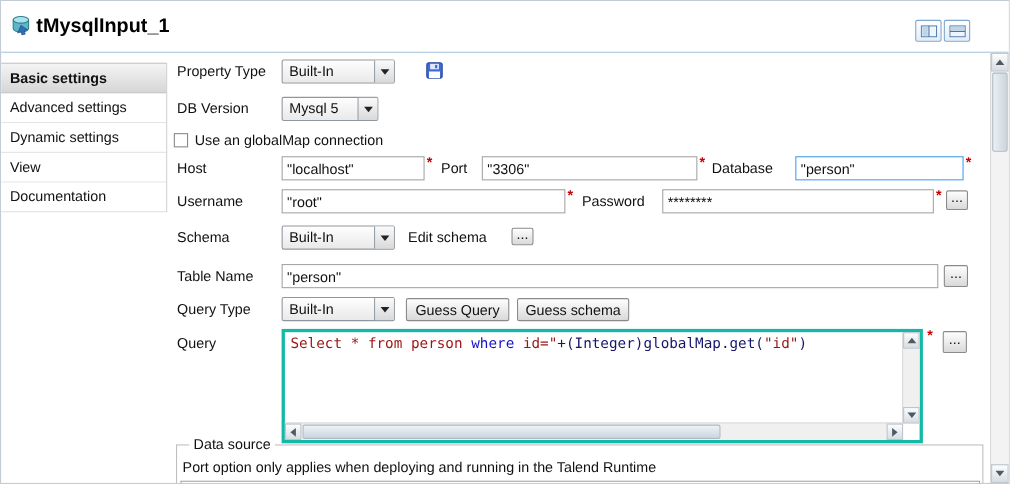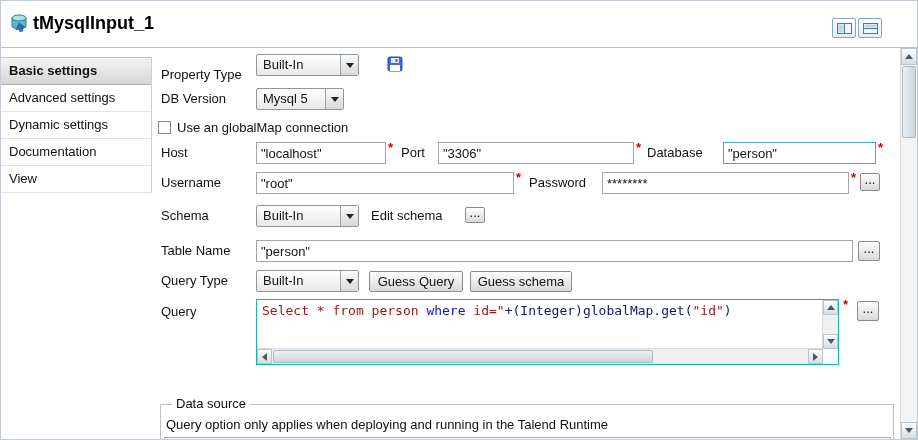--- a/index.html
+++ b/index.html
@@ -23,21 +23,21 @@
   .input.focused{border:1px solid #46a0e8;}
   .combo{position:absolute;height:22px;box-sizing:border-box;border:1px solid #8f979e;border-radius:2px;background:linear-gradient(#fefefe,#e9e9e9);cursor:pointer;}
   .ctxt{position:absolute;left:6px;top:0;line-height:20px;white-space:nowrap;}
   .carrow{position:absolute;top:0;right:0;width:17px;bottom:0;border-left:1px solid #98a0a8;background:linear-gradient(#fafafa,#d9d9d9);display:flex;align-items:center;justify-content:center;}
   .carrow:after{content:"";border:4px solid transparent;border-top:5px solid #222;margin-top:5px;}
   .btn{position:absolute;box-sizing:border-box;border:1px solid #8a8a8a;border-radius:2px;background:linear-gradient(#fefefe,#d9d9d9);text-align:center;cursor:pointer;white-space:nowrap;}
   .req{position:absolute;color:#cc0000;font-weight:bold;}
   .chk{position:absolute;width:13px;height:13px;box-sizing:border-box;border:1px solid #8a8a8a;background:#fff;cursor:pointer;}
 
   
-  .querybox{position:absolute;left:255px;top:298px;width:583px;height:66px;box-sizing:border-box;border:1px solid #14b8a6;background:#fff;}
+  .querybox{position:absolute;left:255px;top:298px;width:583px;height:104px;box-sizing:border-box;border:3px solid #14b8a6;background:#fff;}
   .qcode{position:absolute;left:5px;top:3px;right:18px;font:13px "DejaVu Sans Mono",monospace;white-space:pre;overflow:hidden;}
   .qvs{position:absolute;top:0;right:0;width:15px;bottom:15px;background:#f0f0f0;border-left:1px solid #dadada;}
   .qhs{position:absolute;left:0;right:15px;bottom:0;height:15px;background:#f0f0f0;border-top:1px solid #dadada;}
   .sbtn{position:absolute;box-sizing:border-box;background:linear-gradient(#fdfdfd,#d8dde2);border:1px solid #bcc5cd;display:flex;align-items:center;justify-content:center;cursor:pointer;}
   .tri{width:0;height:0;border:4px solid transparent;}
   .tri.up{border-bottom:5px solid #4d5a66;border-top:none;}
   .tri.down{border-top:5px solid #4d5a66;border-bottom:none;}
   .tri.left{border-right:5px solid #4d5a66;border-left:none;}
   .tri.right{border-left:5px solid #4d5a66;border-right:none;}
   .hthumb{position:absolute;left:16px;top:1px;bottom:1px;width:380px;background:linear-gradient(#eef2f6,#ccd5dd);border:1px solid #aeb8c2;border-radius:2px;box-sizing:border-box;cursor:pointer;}
@@ -78,25 +78,25 @@
         <line x1="0.5" y1="5.5" x2="14.5" y2="5.5" stroke="#4a76a8"></line>
         <rect x="1.5" y="1.5" width="12" height="3" fill="#bcd6ec"></rect>
       </svg>
     </div>
   </div>
 
   <div class="sidebar">
     <div class="side-item active">Basic settings</div>
     <div class="side-item">Advanced settings</div>
     <div class="side-item">Dynamic settings</div>
+    <div class="side-item">View</div>
     <div class="side-item">Documentation</div>
-    <div class="side-item">View</div>
   </div>
 
-  <span class="lbl" style="left:160px;top:63px;text-align:center;">Property Type</span>
+  <span class="lbl" style="left:160px;top:53px;text-align:center;">Property Type</span>
   <div class="combo" style="left:255px;top:53px;width:103px;">
     <span class="ctxt">Built-In</span>
     <span class="carrow"></span>
   </div>
   <span style="position:absolute;left:386px;top:55px;cursor:pointer;">
     <svg width="16" height="16" viewBox="0 0 16 16">
       <rect x="1" y="1" width="14" height="14" rx="2" fill="#3f6bd8" stroke="#27479c"></rect>
       <rect x="4" y="2" width="8" height="5" fill="#dfe8ff"></rect>
       <rect x="8.5" y="3" width="2" height="3" fill="#3f6bd8"></rect>
       <rect x="3" y="9" width="10" height="6" fill="#ffffff"></rect>
@@ -169,21 +169,21 @@
       <div class="sbtn" style="right:0;top:0;width:15px;height:15px;">
           <span class="tri right"></span>
         </div>
     </div>
   </div>
   <span class="req" style="left:842px;top:296px;">*</span>
   <div class="btn" style="left:856px;top:300px;width:22px;height:20px;line-height:14px;">...</div>
 
   <div class="groupbox"></div>
   <span class="legend">Data source</span>
-  <span class="note">Query option only applies when deploying and running in the Talend Runtime</span>
+  <span class="note">Port option only applies when deploying and running in the Talend Runtime</span>
   <input class="input" style="left: 163px; top: 436px; width: 727px;">
 
   <div class="vscroll">
     <div class="sbtn" style="left:0;top:0;width:16px;height:17px;">
         <span class="tri up"></span>
       </div>
     <div class="vthumb"></div>
     <div class="sbtn" style="left:0;bottom:0;width:16px;height:17px;">
         <span class="tri down"></span>
       </div>

